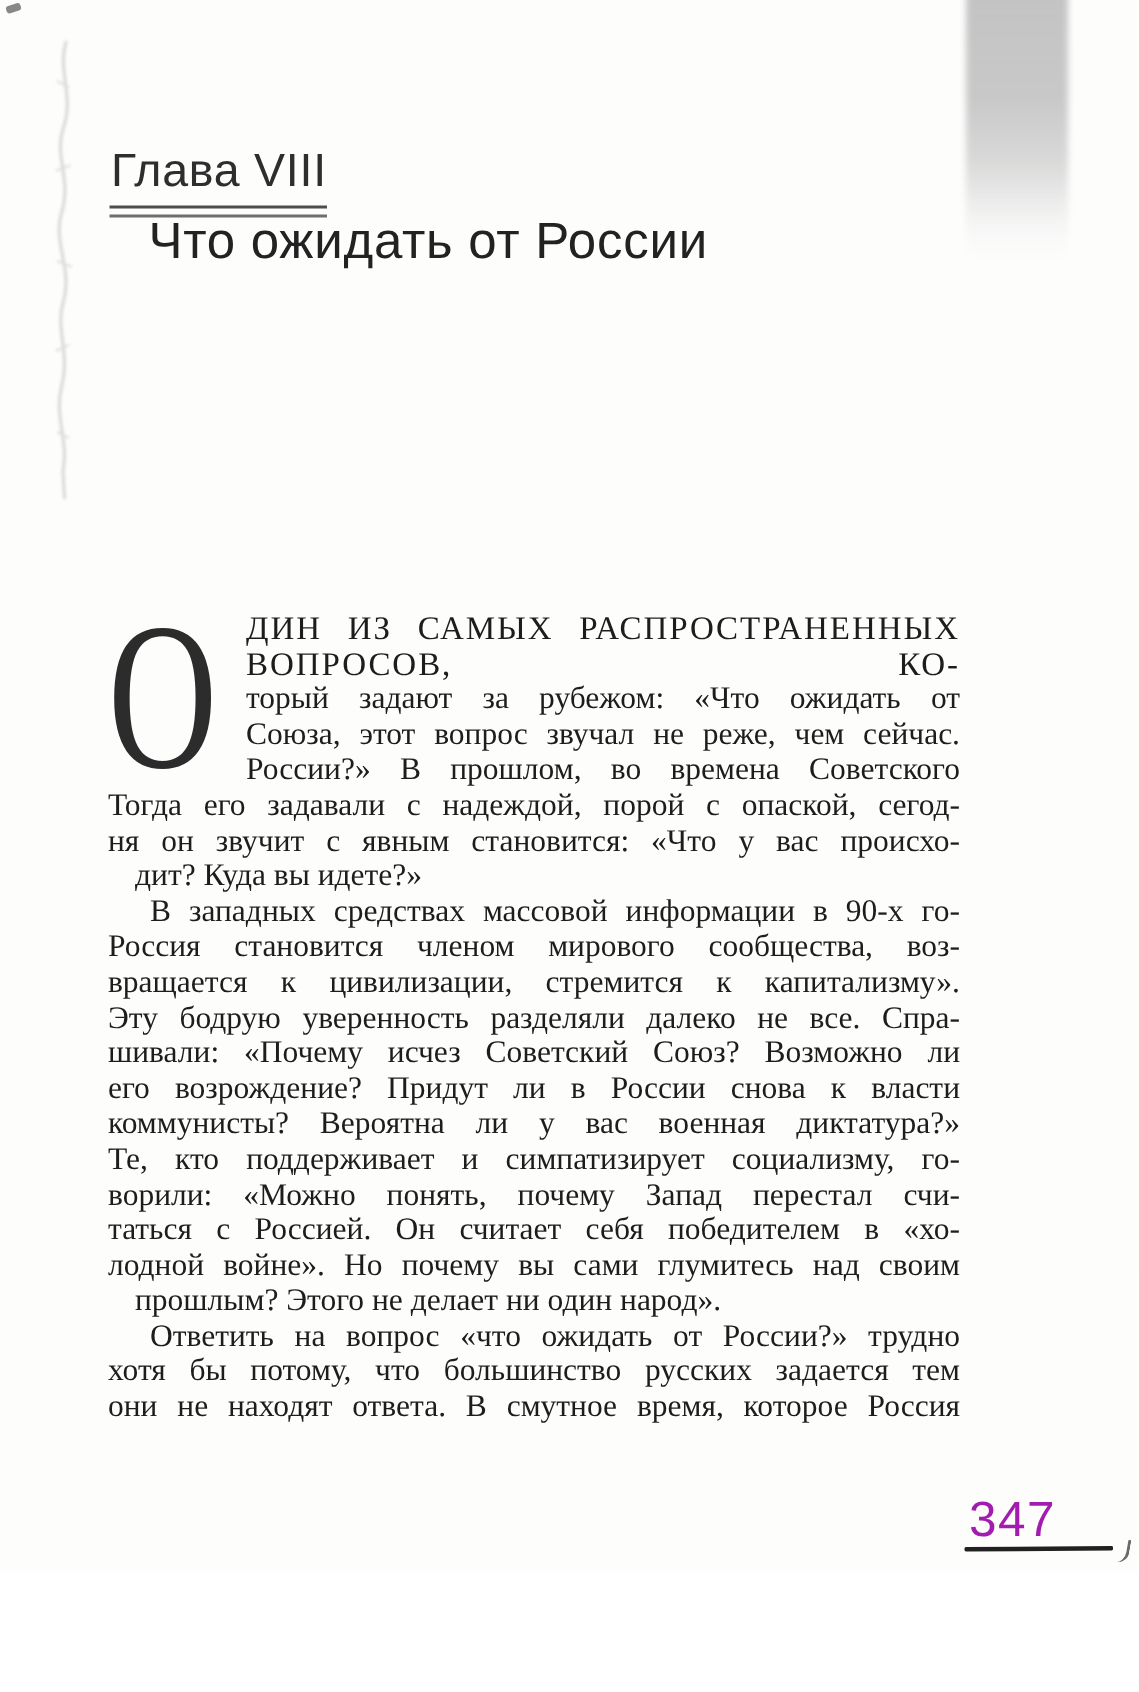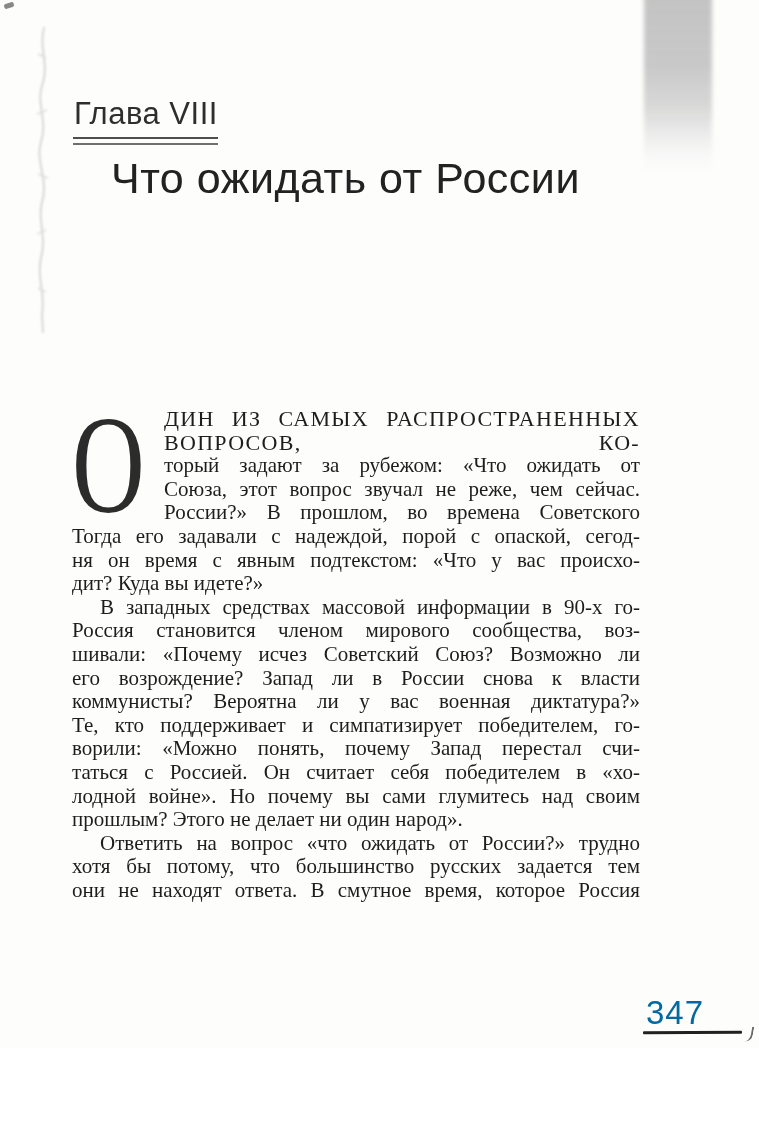--- a/index.html
+++ b/index.html
@@ -39,48 +39,48 @@
   .chapter-label {
     position:absolute; left:74px; top:96px;
     font-family:"Liberation Sans","DejaVu Sans",sans-serif;
     font-size:31px; color:#2e2e2e; letter-spacing:.5px;
   }
   .chapter-rule {
     position:absolute; left:73px; top:137px; width:145px; height:4px;
     border-top:2px solid #4e4e4e; border-bottom:2px solid #6f6f6f;
   }
   .chapter-title {
-    position:absolute; left:99px; top:142px; margin:12px;
+    position:absolute; left:99px; top:142px; margin:0;
     font-family:"Liberation Sans","DejaVu Sans",sans-serif;
-    font-weight:400; font-size:43px; color:#222; letter-spacing:.5px;
+    font-weight:400; font-size:34px; color:#222; letter-spacing:.5px;
   }
 
   
   .body-text {
     position:absolute; left:72px; top:407px; width:568px;
     font-size:21px; color:#1d1d1d;
   }
   .para { margin:0; }
   .line {
     line-height:23.6px; text-align:justify; text-align-last:justify;
   }
-  .line.flush { text-align-last:left; }
+  .line.flush { text-align-last:left;margin-left:18px; }
   .line.caps  { font-size:22px; letter-spacing:1.3px; }
   .line.indent{ text-indent:28px; }
   .dropcap {
     float:left; width:78px; height:94px; margin:2px 14px 0 0;
     font-size:140px; line-height:112px; color:#2c2c2c;
     transform:scaleX(.72); transform-origin:0 50%;
   }
 
   
   .page-number {
     position:absolute; left:646px; top:994px;
     font-family:"Liberation Sans","DejaVu Sans",sans-serif;
-    font-size:33px; color:#0369a1; letter-spacing:1px;
+    font-size:33px; color:#a21caf; letter-spacing:1px;
   }
   .page-number-rule {
     position:absolute; left:643px; top:1031px; width:99px; height:3px;
     background:#212121; border-radius:1px; transform:rotate(-.4deg);
   }
 </style>
 </head>
 <body>
 
 <div class="page">
@@ -101,30 +101,32 @@
   </header>
 
   <main class="body-text" id="body-text">
       <div class="para">
         <span class="dropcap">О</span>
         <div class="line caps">ДИН ИЗ САМЫХ РАСПРОСТРАНЕННЫХ ВОПРОСОВ, КО-</div>
         <div class="line">торый задают за рубежом: «Что ожидать от</div>
         <div class="line">Союза, этот вопрос звучал не реже, чем сейчас.</div>
         <div class="line">России?» В прошлом, во времена Советского</div>
         <div class="line">Тогда его задавали с надеждой, порой с опаской, сегод-</div>
-        <div class="line">ня он время с явным подтекстом: «Что у вас происхо-</div>
+        <div class="line">ня он звучит с явным становится: «Что у вас происхо-</div>
         <div class="line flush">дит? Куда вы идете?»</div>
       </div>
       <div class="para">
         <div class="line indent">В западных средствах массовой информации в 90-х го-</div>
         <div class="line">Россия становится членом мирового сообщества, воз-</div>
+        <div class="line">вращается к цивилизации, стремится к капитализму».</div>
+        <div class="line">Эту бодрую уверенность разделяли далеко не все. Спра-</div>
         <div class="line">шивали: «Почему исчез Советский Союз? Возможно ли</div>
-        <div class="line">его возрождение? Запад ли в России снова к власти</div>
+        <div class="line">его возрождение? Придут ли в России снова к власти</div>
         <div class="line">коммунисты? Вероятна ли у вас военная диктатура?»</div>
-        <div class="line">Те, кто поддерживает и симпатизирует победителем, го-</div>
+        <div class="line">Те, кто поддерживает и симпатизирует социализму, го-</div>
         <div class="line">ворили: «Можно понять, почему Запад перестал счи-</div>
         <div class="line">таться с Россией. Он считает себя победителем в «хо-</div>
         <div class="line">лодной войне». Но почему вы сами глумитесь над своим</div>
         <div class="line flush">прошлым? Этого не делает ни один народ».</div>
       </div>
       <div class="para">
         <div class="line indent">Ответить на вопрос «что ожидать от России?» трудно</div>
         <div class="line">хотя бы потому, что большинство русских задается тем</div>
         <div class="line">они не находят ответа. В смутное время, которое Россия</div>
       </div>

